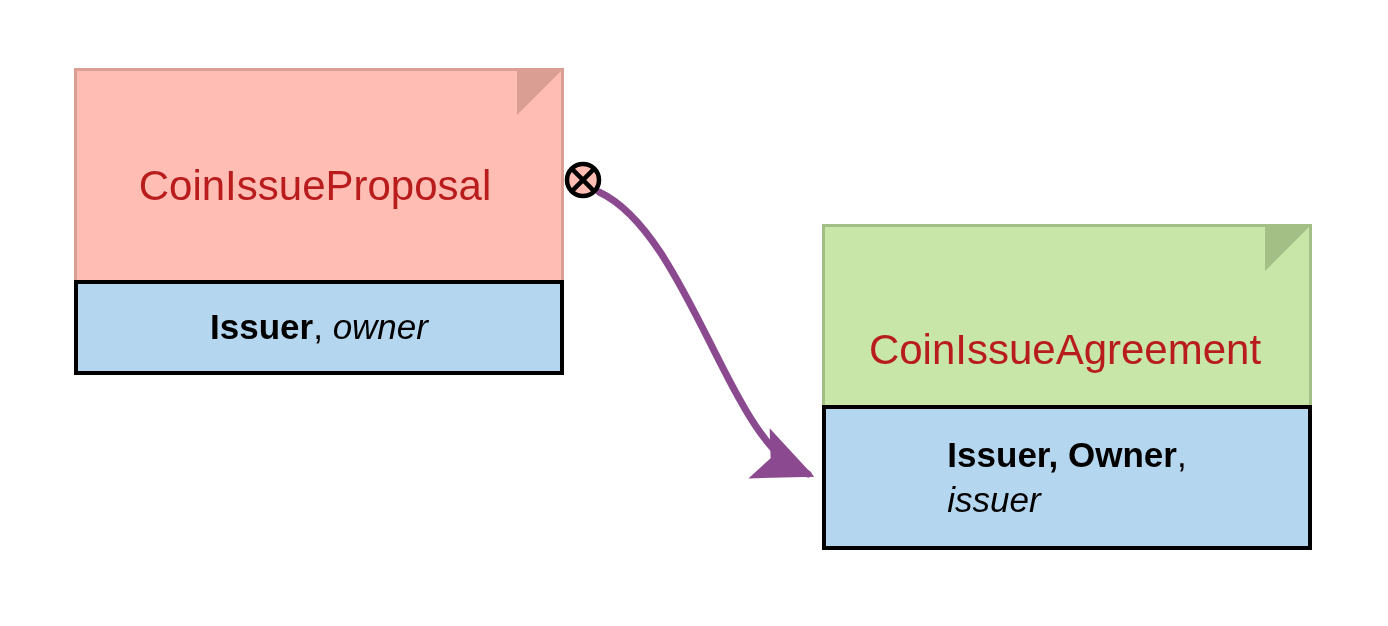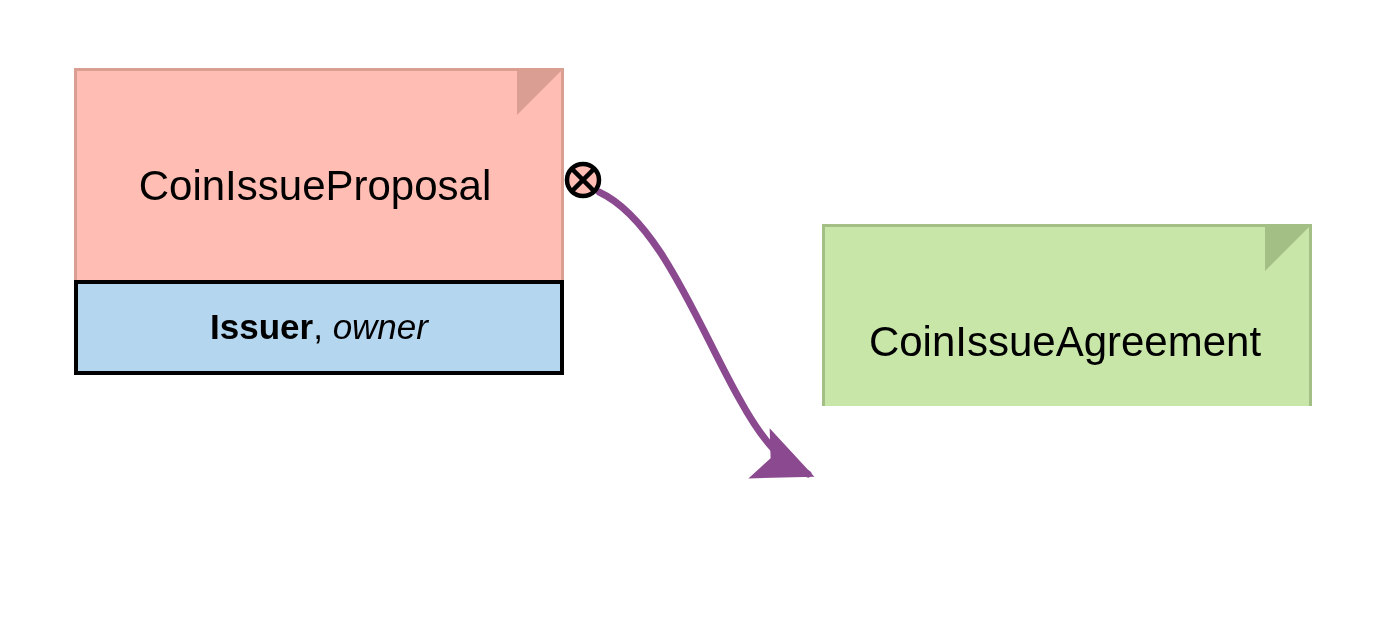--- a/index.html
+++ b/index.html
@@ -49,21 +49,21 @@
     box-sizing: border-box;
     border: 4px solid #000000;
     background: #b5d6ef;
     display: flex;
     align-items: center;
     justify-content: center;
     text-align: left;
   }
 
   .title-text {
-    color: #000000;
+    color: #b91c1c;
     font-weight: 400;
     white-space: nowrap;
     line-height: 1.1;
     margin-top: 28px;
   }
 
   .member-text {
     color: #000000;
     line-height: 1.28;
     padding: 0 10px;
@@ -118,21 +118,21 @@
     border-left: 3px solid #a3bf86;
     border-right: 3px solid #a3bf86;
   }
   #node-agreement .note-fold {
     border-left: 44px solid #a3bf86;
     border-bottom: 44px solid transparent;
   }
   #node-agreement .title-text {
     font-size: 42px;
     position: relative;
-    top: 12px;
+    top: 20px;
     left: -2px;
   }
   #node-agreement .compartment {
     top: 181px;
     width: 490px;
     height: 145px;
   }
   #node-agreement .member-text { font-size: 35px; }
 
   
@@ -186,15 +186,21 @@
       <line x1="9.2" y1="9.2" x2="30.8" y2="30.8" stroke="#000000" stroke-width="4.5"></line>
       <line x1="30.8" y1="9.2" x2="9.2" y2="30.8" stroke="#000000" stroke-width="4.5"></line>
     </svg>
   </div>
 
   <div class="node" id="node-agreement">
     <div class="note-header">
       <span class="title-text">CoinIssueAgreement</span>
       <span class="note-fold"></span>
     </div>
+    <div class="compartment">
+      <div class="member-text">
+        <b>Issuer, Owner</b><span>,</span><br>
+        <i>issuer</i>
+      </div>
+    </div>
   </div>
 
 </div>
 
 </body></html>

